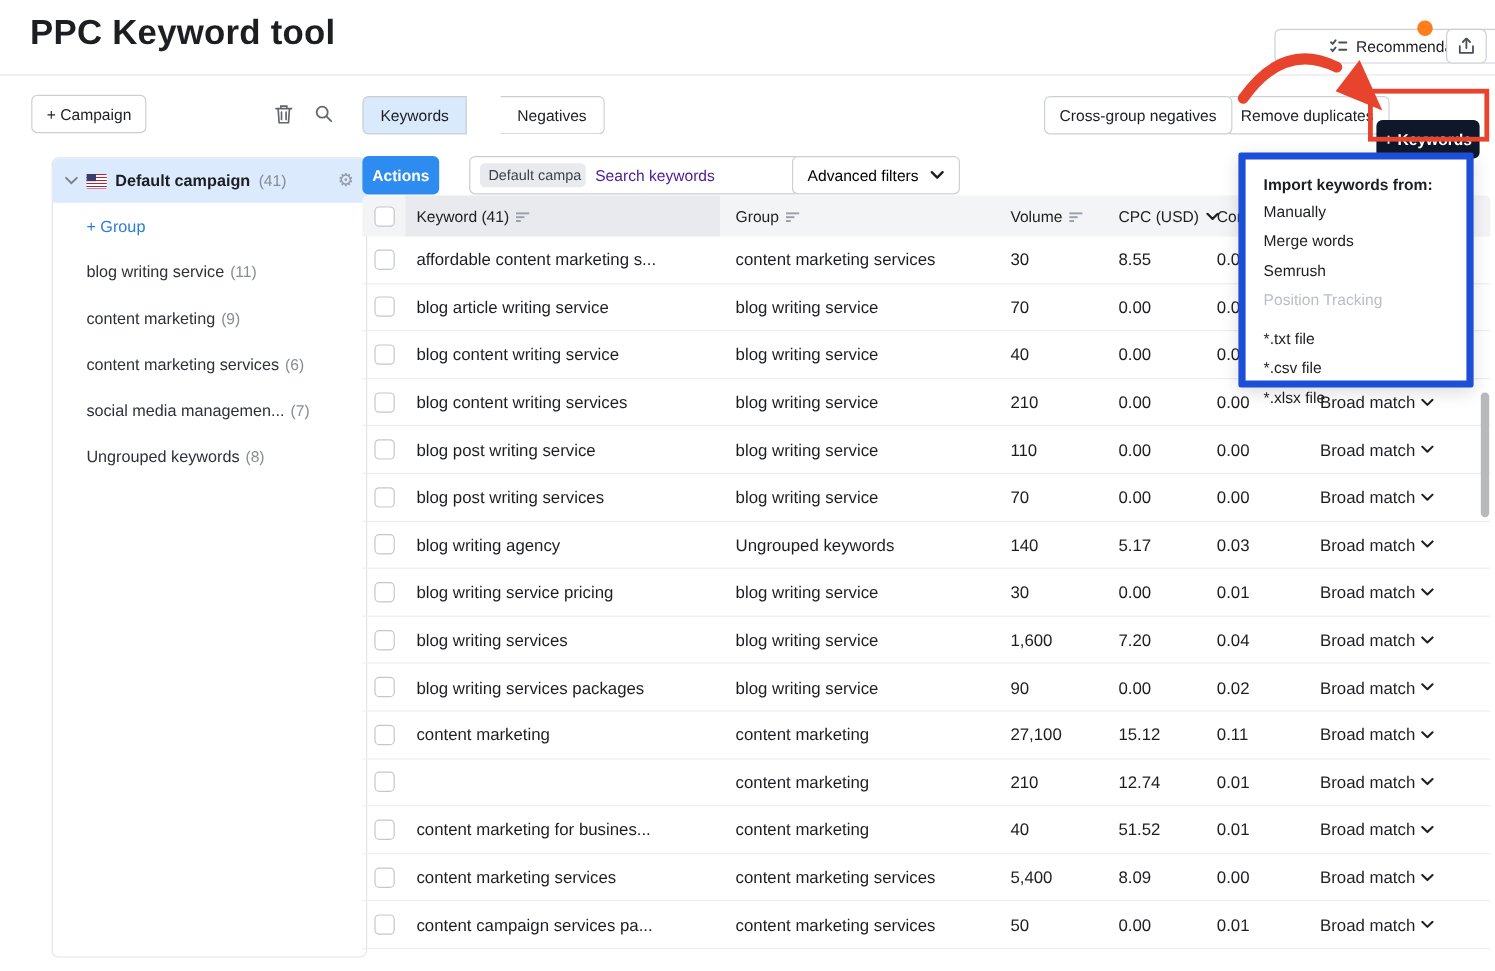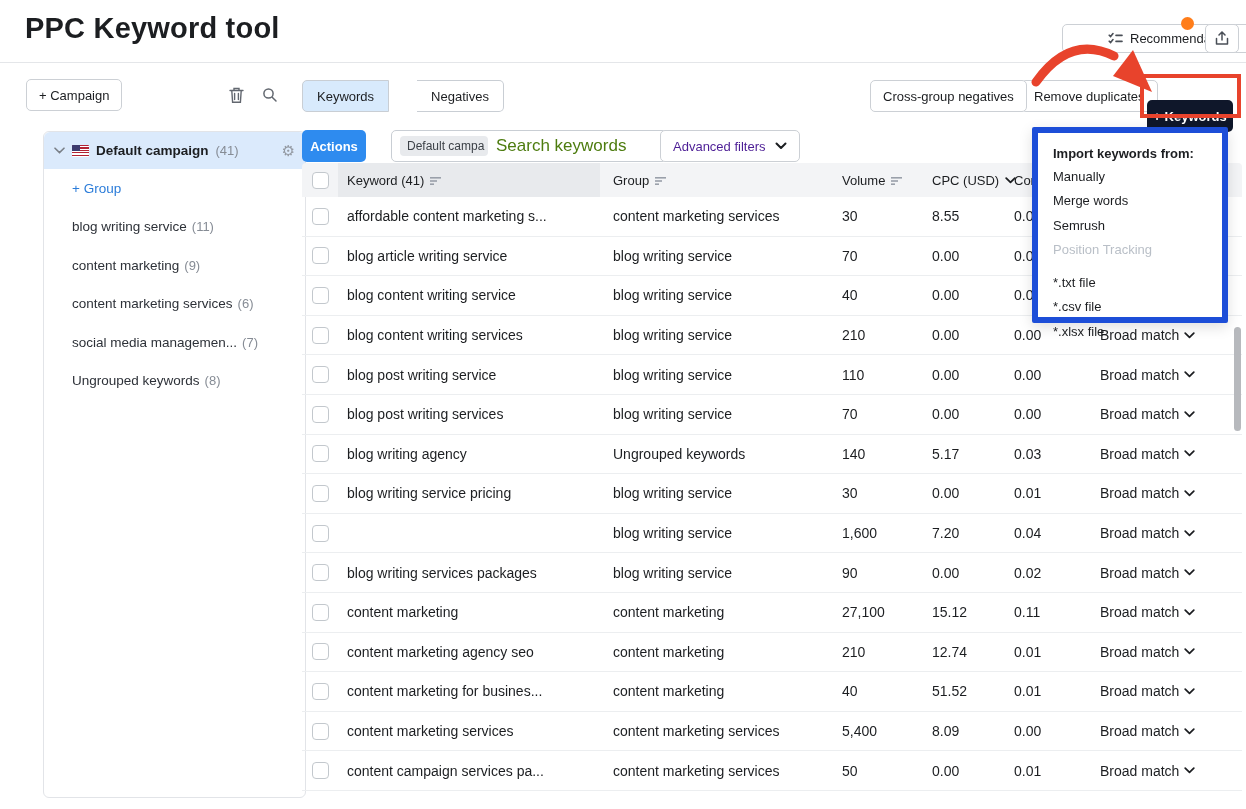--- a/index.html
+++ b/index.html
@@ -53,22 +53,22 @@
   
   .red-rect { position:absolute; left:1140px; top:74px; width:101px; height:44px; border:4px solid; z-index:45; pointer-events:none; }
   .red-arrow { position:absolute; left:1020px; top:30px; z-index:46; pointer-events:none; }
 
   
   .btn-actions { left:302px; top:130px; border:none; color:#fff; font-weight:700; width:64px; }
   .search-box { position:absolute; left:374px; top:130px; width:276px; height:32px; border:1px solid #c9ced4;
     border-radius:5px; display:flex; align-items:center; padding:0 8px; gap:8px; background:#fff;margin-left:17px; }
   .filter-pill { background:#e8eaed; border-radius:4px; font-size:12px; color:#3c4147; padding:3px 7px; white-space:nowrap;
     max-width:88px; overflow:hidden; }
-  .search-placeholder { color:#4d7c0f; font-size:17px; }
-  .btn-advfilters { left:660px; top:130px; color:#4c1d95; }
+  .search-placeholder { color:#4c1d95; font-size:13px; }
+  .btn-advfilters { left:660px; top:130px; color:#000000; }
   .btn-advfilters svg { margin-left:2px; }
 
   
   .table { position:absolute; left:302px; top:163px; width:940px; }
   .thead { position:relative; height:34px; background:#f3f4f6; border-radius:4px 4px 0 0; font-size:13px; color:#1c1e21; }
   .kw-head-bg { position:absolute; left:36px; top:0; width:262px; height:34px; background:#e8eaed; }
   .hcell, .cell { position:absolute; top:0; height:100%; display:flex; align-items:center; gap:6px; }
   .c-check { left:10px; } .c-kw { left:45px; } .c-group { left:311px; }
   .c-vol { left:540px; } .c-cpc { left:630px; } .c-comp { left:712px; }
   .c-match { left:798px; width:132px; }
@@ -396,20 +396,21 @@
             <svg width="11" height="7" viewBox="0 0 11 7">
               <path d="M1.2 1.2 5.5 5.4 9.8 1.2" stroke="#1c1e21" stroke-width="1.7" fill="none" stroke-linecap="round" stroke-linejoin="round"></path>
             </svg>
           </div>
         </div>
 
         <div class="row">
           <div class="cell c-check">
             <span class="cb"></span>
           </div>
+          <div class="cell c-kw">blog writing services</div>
           <div class="cell c-group">blog writing service</div>
           <div class="cell c-vol">1,600</div>
           <div class="cell c-cpc">7.20</div>
           <div class="cell c-comp">0.04</div>
           <div class="cell c-match match-cell">
             <span>Broad match</span>
             <svg width="11" height="7" viewBox="0 0 11 7">
               <path d="M1.2 1.2 5.5 5.4 9.8 1.2" stroke="#1c1e21" stroke-width="1.7" fill="none" stroke-linecap="round" stroke-linejoin="round"></path>
             </svg>
           </div>
@@ -446,21 +447,20 @@
             <svg width="11" height="7" viewBox="0 0 11 7">
               <path d="M1.2 1.2 5.5 5.4 9.8 1.2" stroke="#1c1e21" stroke-width="1.7" fill="none" stroke-linecap="round" stroke-linejoin="round"></path>
             </svg>
           </div>
         </div>
 
         <div class="row">
           <div class="cell c-check">
             <span class="cb"></span>
           </div>
-          <div class="cell c-kw">content marketing agency seo</div>
           <div class="cell c-group">content marketing</div>
           <div class="cell c-vol">210</div>
           <div class="cell c-cpc">12.74</div>
           <div class="cell c-comp">0.01</div>
           <div class="cell c-match match-cell">
             <span>Broad match</span>
             <svg width="11" height="7" viewBox="0 0 11 7">
               <path d="M1.2 1.2 5.5 5.4 9.8 1.2" stroke="#1c1e21" stroke-width="1.7" fill="none" stroke-linecap="round" stroke-linejoin="round"></path>
             </svg>
           </div>

